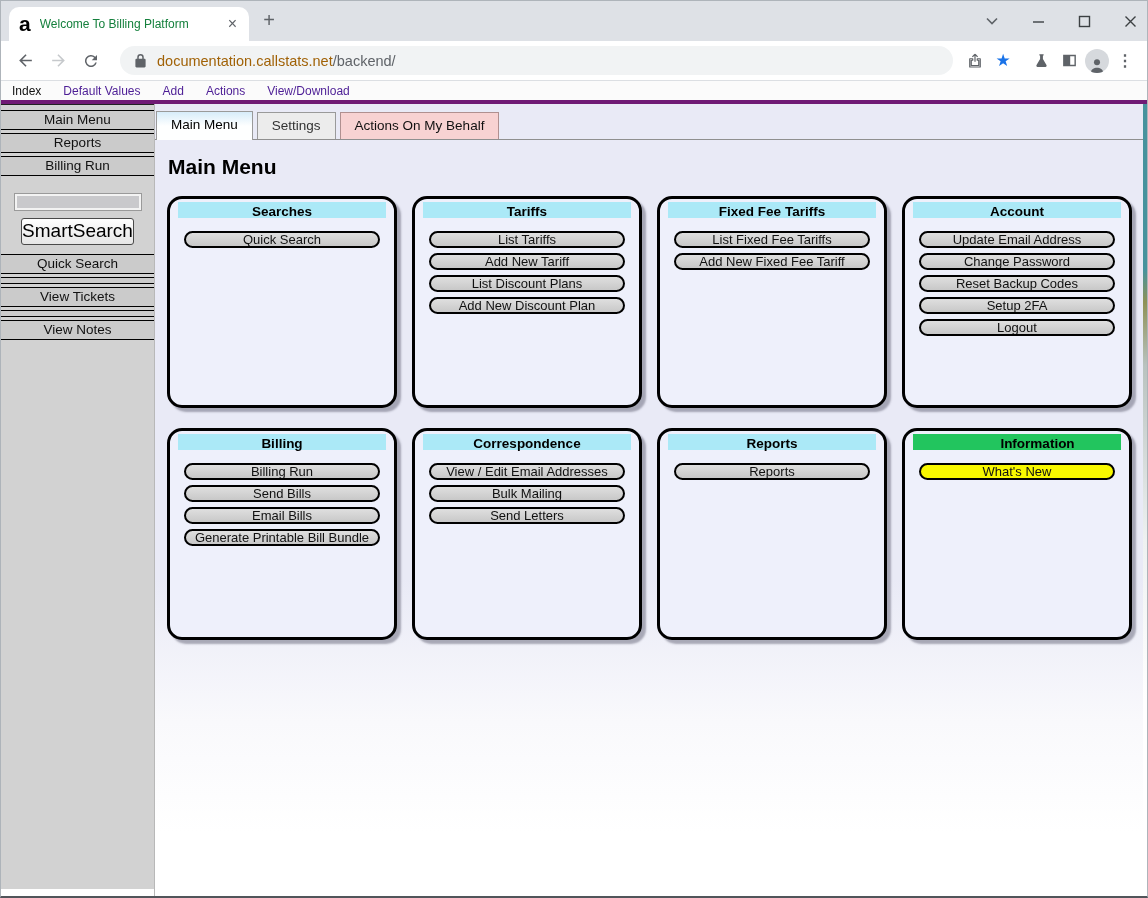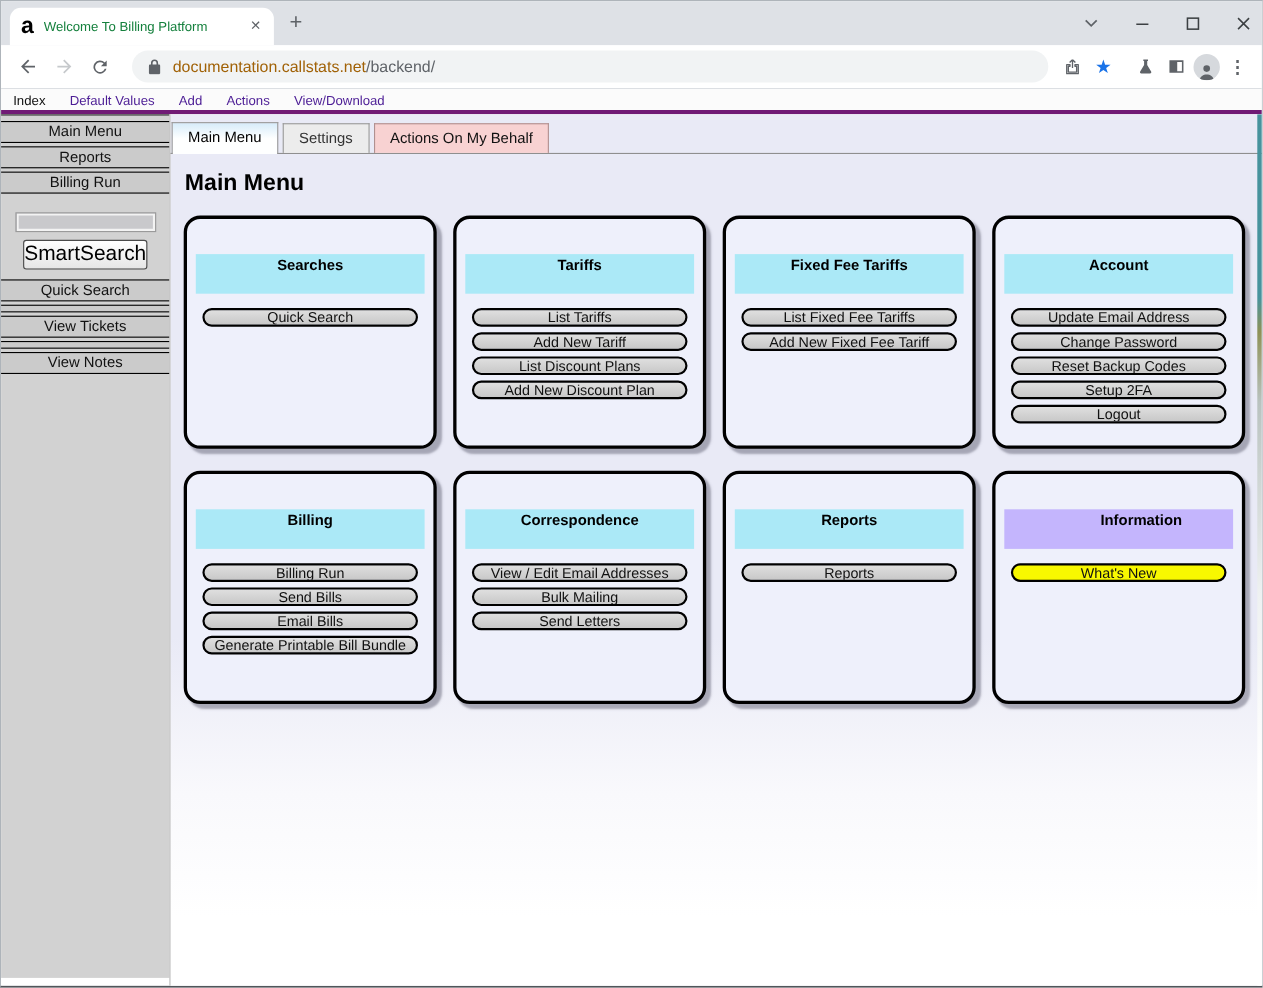--- a/index.html
+++ b/index.html
@@ -48,21 +48,21 @@
   .tab { font-size:13.5px; padding:5px 14px 6px; border:1px solid #9a9a9a; border-bottom:none; cursor:pointer; white-space:nowrap; }
   .tab.active { background:linear-gradient(#d7ecfa,#feffff 50%); margin-bottom:-1px; padding-bottom:8px; color:#000; }
   .tab.normal { background:#ececec; color:#333; }
   .tab.alert  { color:#111; border-color:#b09090; }
 
   .page-title { font-size:21px; font-weight:bold; color:#000; margin:15px 0 0 13px; }
 
   
   .grid { display:grid; grid-template-columns:repeat(4,230px); column-gap:15px; row-gap:20px; margin:17px 0 0 12px; }
   .card { width:230px; height:212px; background:#eef0fb; border:3px solid #000; border-radius:15px; box-shadow:4px 4px 2px rgba(110,110,128,0.55); }
-  .card-head { margin:32px 8px 0; height:36px; line-height:20px; text-align:center; font-size:13.5px; font-weight:bold; color:#000; }
+  .card-head { margin:3px 8px 0; height:16px; line-height:20px; text-align:center; font-size:13.5px; font-weight:bold; color:#000; }
   .card-btns { margin-top:13px; display:flex; flex-direction:column; gap:5px; align-items:center; }
   .cbtn { width:196px; height:17px; line-height:13px; border:2px solid #000; border-radius:999px; background:linear-gradient(#dfdfdf,#c8c8c8); font-family:inherit; font-size:13px; color:#111; text-align:center; cursor:pointer; white-space:nowrap; overflow:hidden; }
 </style>
 </head>
 <body>
 
 <div class="window">
 
   <div class="titlebar">
     <div class="btab">
@@ -231,21 +231,21 @@
               <button class="cbtn">Send Letters</button>
             </div>
           </article>
           <article class="card">
             <div class="card-head" style="background: rgb(171, 233, 247);">Reports</div>
             <div class="card-btns">
               <button class="cbtn">Reports</button>
             </div>
           </article>
           <article class="card">
-            <div class="card-head" style="background: #c4b5fd; padding-left: 41px;">Information</div>
+            <div class="card-head" style="background: #22c55e; padding-left: 41px;">Information</div>
             <div class="card-btns">
               <button class="cbtn highlight" style="background: rgb(248, 248, 0);">What's New</button>
             </div>
           </article>
         </div>
       <div class="scrollstrip"></div>
     </div>
   </div>
 
 </div>

